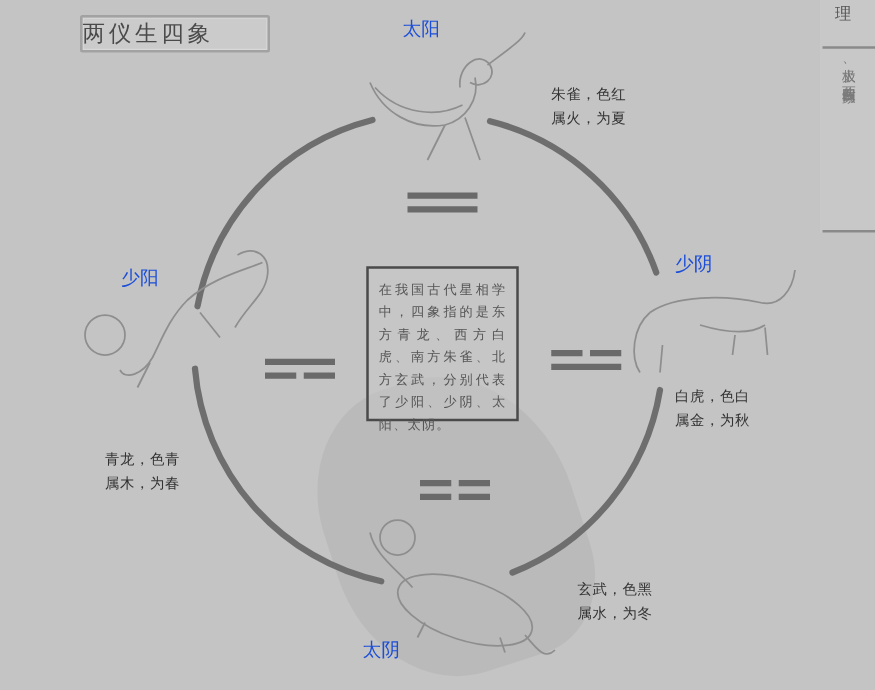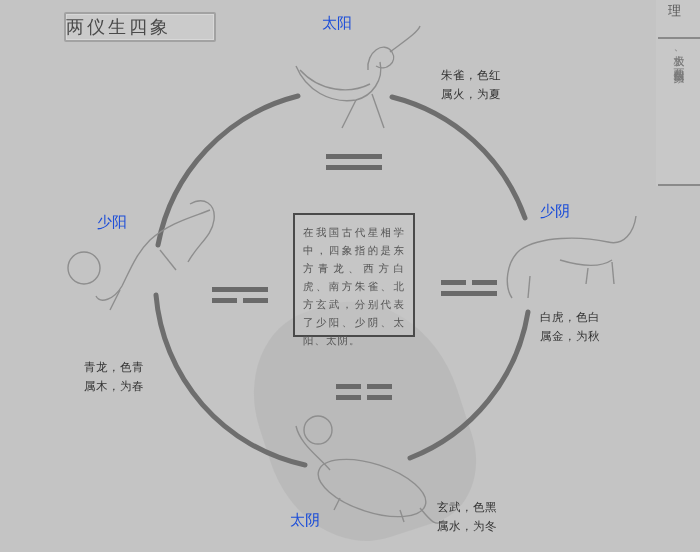--- a/index.html
+++ b/index.html
@@ -137,21 +137,21 @@
   <div class="line">
       <div class="seg-half"></div>
       <div class="seg-half"></div>
     </div>
   <div class="line">
       <div class="seg-full"></div>
     </div>
 </div>
 
 <div class="abs label" style="left:290px; top:511px;">太阴</div>
-<div class="abs desc" style="left:437px; top:462px;margin-top:36px;">
+<div class="abs desc" style="left:462px; top:462px;">
   <div>玄武，色黑</div>
   <div>属水，为冬</div>
 </div>
 <div class="yao" style="left:336px; top:384px;">
   <div class="line">
       <div class="seg-half"></div>
       <div class="seg-half"></div>
     </div>
   <div class="line">
       <div class="seg-half"></div>

